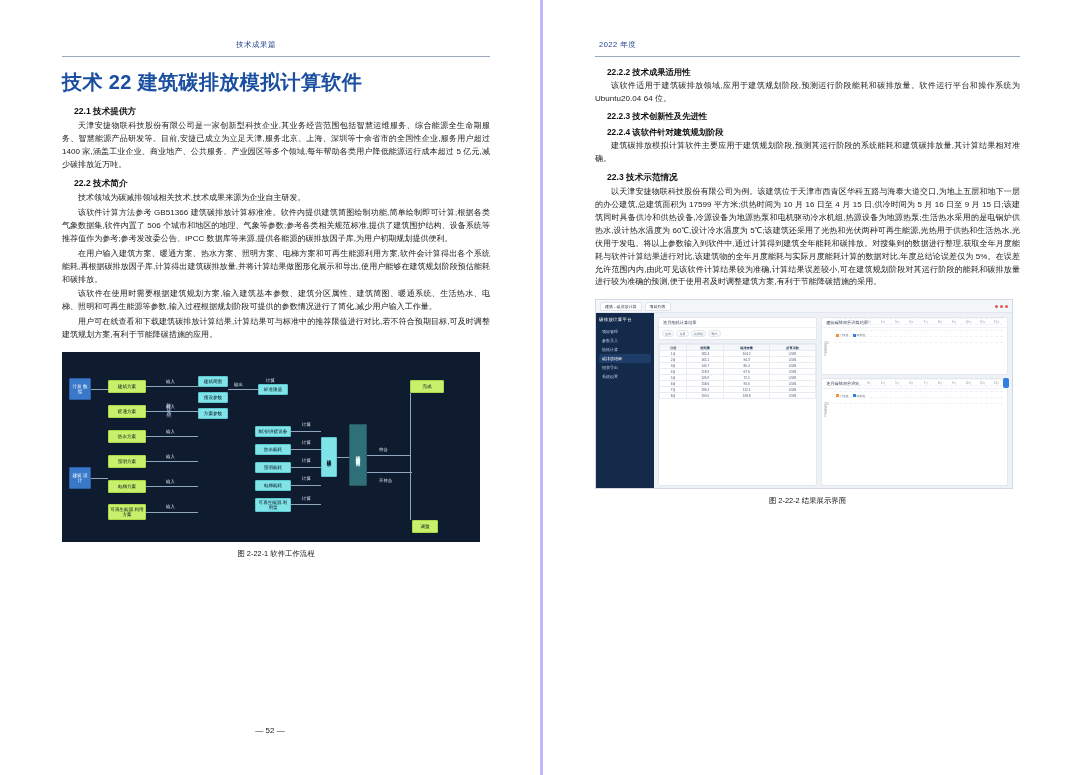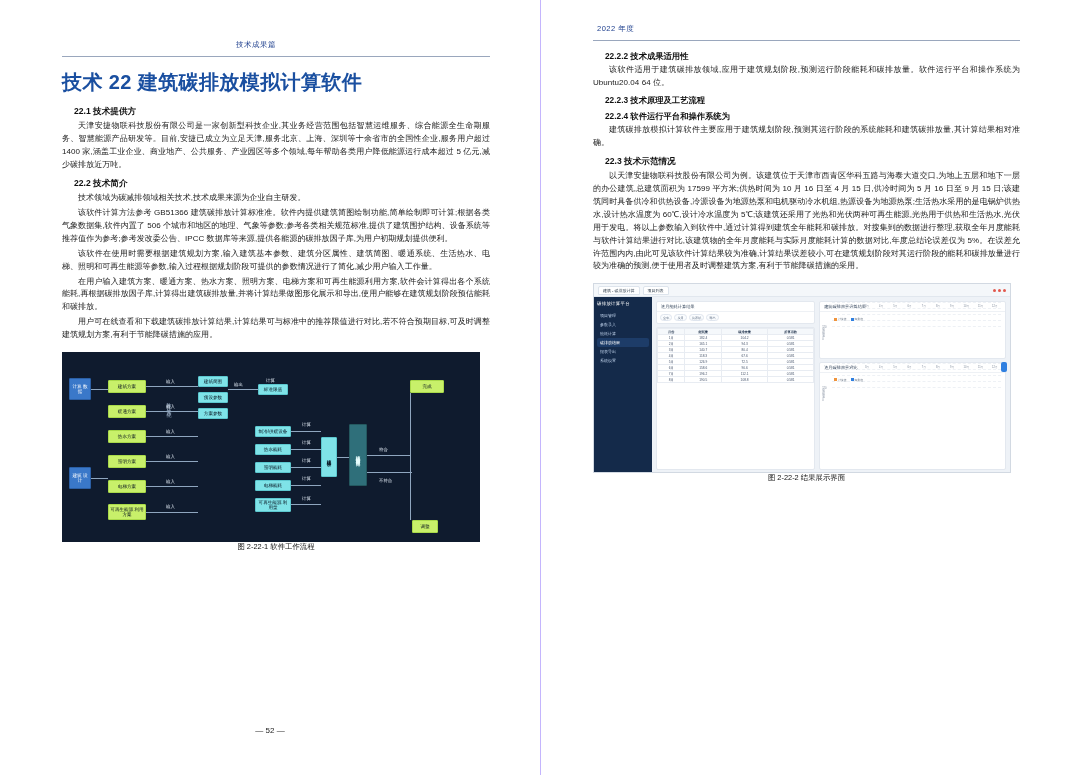--- a/index.html
+++ b/index.html
@@ -24,22 +24,22 @@
     position: relative;
     height: 775px;
     box-sizing: border-box;
   }
   .page-left {
     width: 540px;
     padding: 40px 50px 0 62px;
   }
   .page-right {
     width: 540px;
-    padding: 24px 60px 0 52px;
-    border-left: 1px solid #c4b5fd;
+    padding: 40px 60px 0 52px;
+    border-left: 3px solid #c4b5fd;
   }
   .runhead {
     font-size: 7.5px;
     color: #1f3f73;
     letter-spacing: 0.5px;
     height: 14px;
   }
   .runhead-left {
     text-align: center;
     padding-right: 40px;
@@ -85,20 +85,21 @@
     color: #1a1a1a;
     margin: 0 0 2px 0;
     text-indent: 16px;
     text-align: justify;
     letter-spacing: 0.05px;
   }
   .figcap {
     font-size: 7.4px;
     text-align: center;
     color: #111;
+    margin-top: 7px;
   }
   .folio {
     position: absolute;
     bottom: 40px;
     left: 0;
     width: 100%;
     text-align: center;
     font-size: 8px;
     color: #222;
   }
@@ -281,22 +282,22 @@
 
     <h1 class="chapter">技术 22  建筑碳排放模拟计算软件</h1>
 
     <h2 class="sec">22.1  技术提供方</h2>
     <p class="para">天津安捷物联科技股份有限公司是一家创新型科技企业,其业务经营范围包括智慧运维服务、综合能源全生命期服务、智慧能源产品研发等。目前,安捷已成立为立足天津,服务北京、上海、深圳等十余省市的全国性企业,服务用户超过 1400 家,涵盖工业企业、商业地产、公共服务、产业园区等多个领域,每年帮助各类用户降低能源运行成本超过 5 亿元,减少碳排放近万吨。</p>
 
     <h2 class="sec">22.2  技术简介</h2>
     <p class="para">技术领域为碳减排领域相关技术,技术成果来源为企业自主研发。</p>
 
     <p class="para">该软件计算方法参考 GB51366 建筑碳排放计算标准准。软件内提供建筑简图绘制功能,简单绘制即可计算;根据各类气象数据集,软件内置了 506 个城市和地区的地理、气象等参数;参考各类相关规范标准,提供了建筑围护结构、设备系统等推荐值作为参考;参考发改委公告、IPCC 数据库等来源,提供各能源的碳排放因子库,为用户初期规划提供便利。</p>
+    <p class="para">在用户输入建筑方案、暖通方案、热水方案、照明方案、电梯方案和可再生能源利用方案,软件会计算得出各个系统能耗,再根据碳排放因子库,计算得出建筑碳排放量,并将计算结果做图形化展示和导出,使用户能够在建筑规划阶段预估能耗和碳排放。</p>
     <p class="para">该软件在使用时需要根据建筑规划方案,输入建筑基本参数、建筑分区属性、建筑简图、暖通系统、生活热水、电梯、照明和可再生能源等参数,输入过程根据规划阶段可提供的参数情况进行了简化,减少用户输入工作量。</p>
-    <p class="para">在用户输入建筑方案、暖通方案、热水方案、照明方案、电梯方案和可再生能源利用方案,软件会计算得出各个系统能耗,再根据碳排放因子库,计算得出建筑碳排放量,并将计算结果做图形化展示和导出,使用户能够在建筑规划阶段预估能耗和碳排放。</p>
     <p class="para">用户可在线查看和下载建筑碳排放计算结果,计算结果可与标准中的推荐限值进行对比,若不符合预期目标,可及时调整建筑规划方案,有利于节能降碳措施的应用。</p>
 
     <div class="fig-wrap">
       <div class="flow" id="flow-diagram">
         <div class="wm" style="left:104px; top:46px;">软件计算系统</div>
       <div class="nd blue" style="left: 7px; top: 26px; width: 22px; height: 22px;">计算 数据</div>
           <div class="nd blue" style="left: 7px; top: 115px; width: 22px; height: 22px;">建筑 设计</div>
           <div class="nd green" style="left: 46px; top: 28px; width: 38px; height: 13px;">建筑方案</div>
           <div class="nd green" style="left: 46px; top: 53px; width: 38px; height: 13px;">暖通方案</div>
           <div class="nd green" style="left: 46px; top: 78px; width: 38px; height: 13px;">热水方案</div>
@@ -356,23 +357,23 @@
     <div class="folio">— 52 —</div>
   </div>
 
   <div class="page page-right">
     <div class="runhead runhead-right">2022 年度</div>
     <div class="rule-right"></div>
 
     <h3 class="subsec">22.2.2  技术成果适用性</h3>
     <p class="para">该软件适用于建筑碳排放领域,应用于建筑规划阶段,预测运行阶段能耗和碳排放量。软件运行平台和操作系统为 Ubuntu20.04 64 位。</p>
 
-    <h3 class="subsec">22.2.3  技术原理及工艺流程</h3>
-
-    <h3 class="subsec">22.2.4  软件运行平台和操作系统为</h3>
+    <h3 class="subsec">22.2.3  技术创新性及先进性</h3>
+
+    <h3 class="subsec">22.2.4  该软件针对建筑规划阶段</h3>
     <p class="para">建筑碳排放模拟计算软件主要应用于建筑规划阶段,预测其运行阶段的系统能耗和建筑碳排放量,其计算结果相对准确。</p>
 
     <h2 class="sec">22.3  技术示范情况</h2>
     <p class="para">以天津安捷物联科技股份有限公司为例。该建筑位于天津市西青区华科五路与海泰大道交口,为地上五层和地下一层的办公建筑,总建筑面积为 17599 平方米;供热时间为 10 月 16 日至 4 月 15 日,供冷时间为 5 月 16 日至 9 月 15 日;该建筑同时具备供冷和供热设备,冷源设备为地源热泵和电机驱动冷水机组,热源设备为地源热泵;生活热水采用的是电锅炉供热水,设计热水温度为 60℃,设计冷水温度为 5℃;该建筑还采用了光热和光伏两种可再生能源,光热用于供热和生活热水,光伏用于发电。将以上参数输入到软件中,通过计算得到建筑全年能耗和碳排放。对搜集到的数据进行整理,获取全年月度能耗与软件计算结果进行对比,该建筑物的全年月度能耗与实际月度能耗计算的数据对比,年度总结论误差仅为 5%。在误差允许范围内内,由此可见该软件计算结果较为准确,计算结果误差较小,可在建筑规划阶段对其运行阶段的能耗和碳排放量进行较为准确的预测,便于使用者及时调整建筑方案,有利于节能降碳措施的采用。</p>
 
     <div class="fig-wrap">
       <div class="app">
         <div class="app-top">
           <div class="tabchip">建筑 - 碳排放计算</div>
           <div class="tabchip">项目列表</div>

